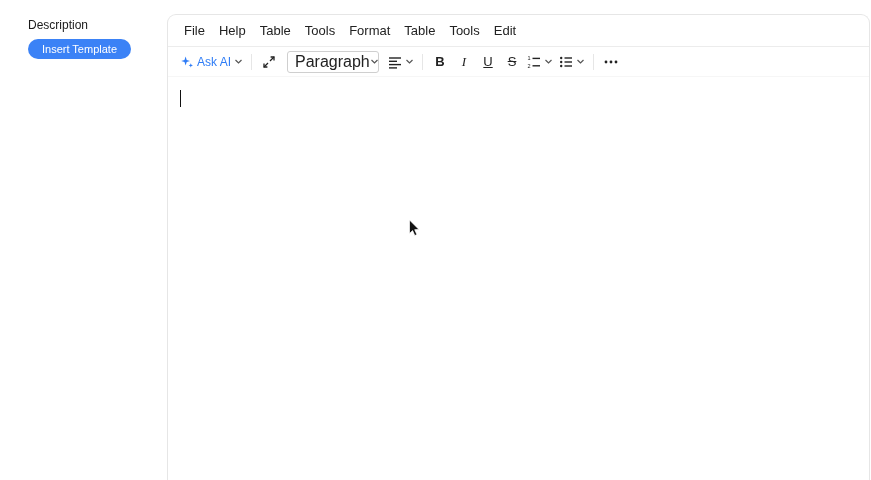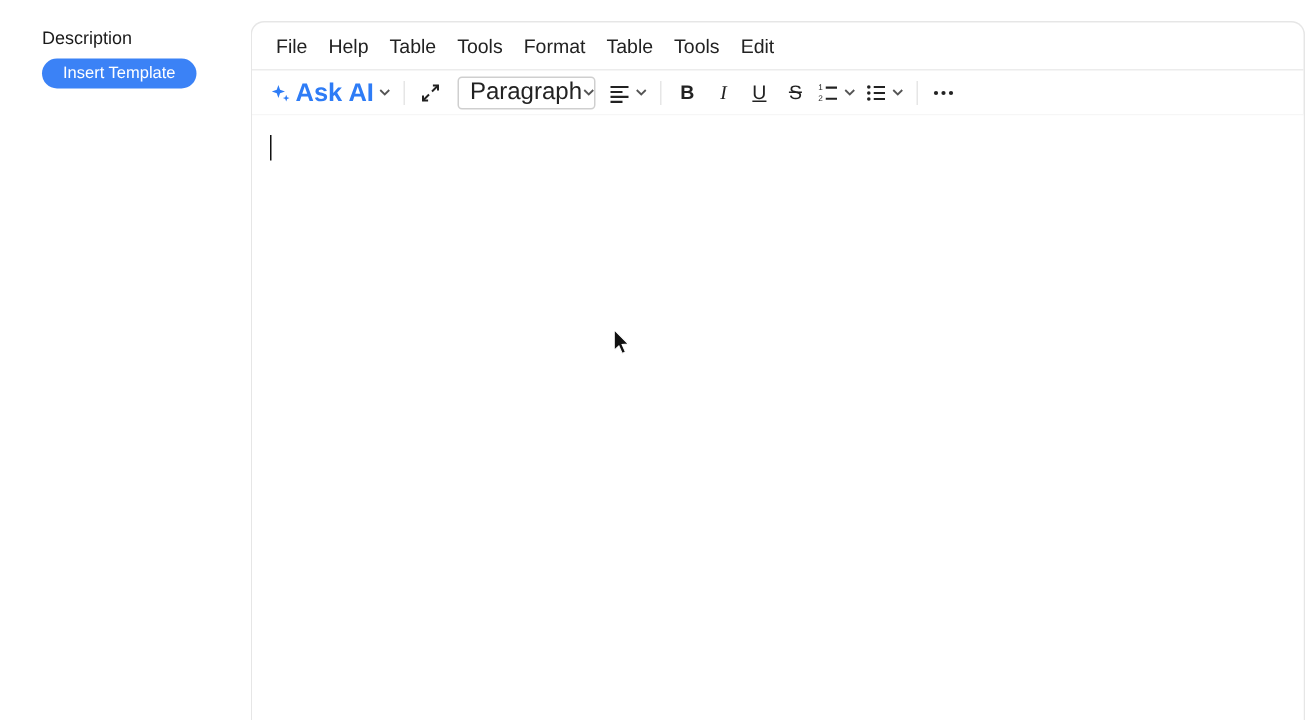--- a/index.html
+++ b/index.html
@@ -25,21 +25,21 @@
              border-bottom:1px solid #ececec; }
   .menu-item { font-size:13px; color:#222; padding:3px 7px; border-radius:3px;
                cursor:default; }
 
   .toolbar { display:flex; align-items:center; height:30px; padding:0 9px;
              border-bottom:1px solid #f6f6f6; }
   .tb-btn { display:inline-flex; align-items:center; justify-content:center;
             height:24px; min-width:24px; padding:0 3px; border:none; gap:3px;
             background:transparent; border-radius:3px; color:#222;
             font-family:"Liberation Sans", sans-serif; cursor:pointer; }
-  .askai { color:#2e7cf6; font-size:17px; font-weight:700; }
+  .askai { color:#2e7cf6; font-size:12px; font-weight:400; }
   .sep { width:1px; height:16px; background:#e6e6e6; margin:0 5px; flex:none; }
   .para-select { display:inline-flex; align-items:center; justify-content:space-between;
                  width:92px; height:22px; margin:0 6px; padding:0 7px;
                  border:1px solid #cfcfcf; border-radius:3px; background:#fff;
                  font-size:16px; color:#222; cursor:pointer;
                  font-family:"Liberation Sans", sans-serif; }
   .fmt { font-size:13px; width:24px; }
   .fmt.b { font-weight:700; }
   .fmt.i { font-style:italic; font-family:"Liberation Serif", serif; }
   .fmt.u span { text-decoration:underline; }

